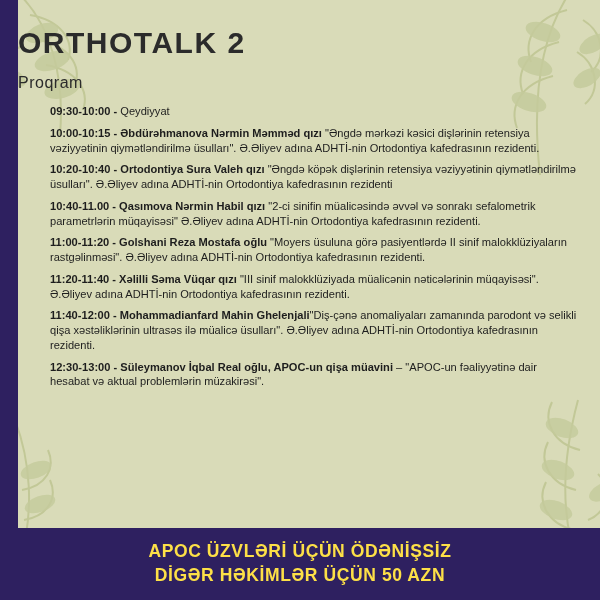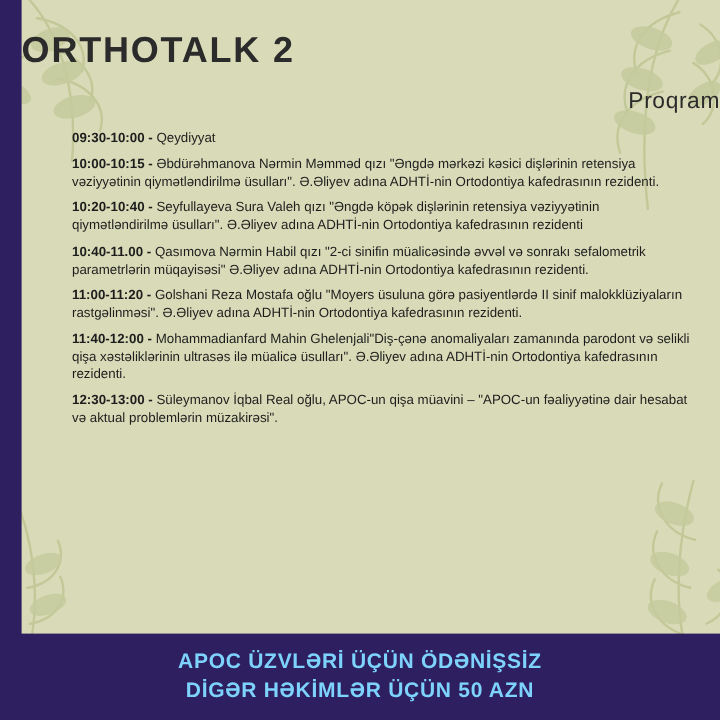--- a/index.html
+++ b/index.html
@@ -38,48 +38,48 @@
   }
   .title {
     text-align: left;
     font-size: 30px;
     font-weight: bold;
     letter-spacing: 1.5px;
     color: #2b2b2b;
     margin-top: 26px;
   }
   .subtitle {
-    text-align: right;
-    font-size: 19px;
+    text-align: left;
+    font-size: 16px;
     color: #2b2b2b;
     margin-top: 14px;
     margin-bottom: 12px;
     letter-spacing: 0.5px;
   }
   .program {
-    padding: 0 22px 0 42px;
+    padding: 0 22px 0 32px;
     flex: 1;
   }
   .item {
     font-size: 11.1px;
     line-height: 1.33;
     color: #1d1d1d;
     margin-bottom: 7px;
     text-align: left;
   }
   .item .time { font-weight: bold; }
-  .item .who  { font-weight: normal; }
+  .item .who  { font-weight: bold; }
   .item .rest { font-weight: normal; }
 
   .footer {
     position: absolute;
     left: 0; right: 0; bottom: 0;
     height: 72px;
     background: #2e2060;
-    color: #7dd3fc;
+    color: #fde047;
     display: flex;
     flex-direction: column;
     align-items: center;
     justify-content: center;
     z-index: 20;
   }
   .footer-line {
     font-size: 17.5px;
     font-weight: bold;
     letter-spacing: 0.6px;
@@ -158,23 +158,24 @@
     </g>
   </svg>
 
   <div class="content">
     <div class="title">ORTHOTALK 2</div>
     <div class="subtitle">Proqram</div>
 
     <div class="program" id="program-list">
         <div class="item"><span class="time">09:30-10:00</span><span class="time"> - </span><span class="rest">Qeydiyyat</span></div>
         <div class="item"><span class="time">10:00-10:15</span><span class="time"> - </span><span class="who">Əbdürəhmanova Nərmin Məmməd qızı</span><span class="rest"> "Əngdə mərkəzi kəsici dişlərinin retensiya vəziyyətinin qiymətləndirilmə üsulları". Ə.Əliyev adına ADHTİ-nin Ortodontiya kafedrasının rezidenti.</span></div>
-        <div class="item"><span class="time">10:20-10:40</span><span class="time"> - </span><span class="who">Seyfullayeva Sura Valeh qızı</span><span class="rest"> "Əngdə köpək dişlərinin retensiya vəziyyətinin qiymətləndirilmə üsulları". Ə.Əliyev adına ADHTİ-nin Ortodontiya kafedrasının rezidenti</span></div>
+        <div class="item"><span class="time">10:20-10:40</span><span class="time"> - </span><span class="who">Ortodontiya Sura Valeh qızı</span><span class="rest"> "Əngdə köpək dişlərinin retensiya vəziyyətinin qiymətləndirilmə üsulları". Ə.Əliyev adına ADHTİ-nin Ortodontiya kafedrasının rezidenti</span></div>
         <div class="item"><span class="time">10:40-11.00</span><span class="time"> - </span><span class="who">Qasımova Nərmin Habil qızı</span><span class="rest"> "2-ci sinifin müalicəsində əvvəl və sonrakı sefalometrik parametrlərin müqayisəsi" Ə.Əliyev adına ADHTİ-nin Ortodontiya kafedrasının rezidenti.</span></div>
         <div class="item"><span class="time">11:00-11:20</span><span class="time"> - </span><span class="who">Golshani Reza Mostafa oğlu</span><span class="rest"> "Moyers üsuluna görə pasiyentlərdə II sinif malokklüziyaların rastgəlinməsi". Ə.Əliyev adına ADHTİ-nin Ortodontiya kafedrasının rezidenti.</span></div>
+        <div class="item"><span class="time">11:20-11:40</span><span class="time"> - </span><span class="who">Xəlilli Səma Vüqar qızı</span><span class="rest"> "III sinif malokklüziyada müalicənin nəticələrinin müqayisəsi". Ə.Əliyev adına ADHTİ-nin Ortodontiya kafedrasının rezidenti.</span></div>
         <div class="item"><span class="time">11:40-12:00</span><span class="time"> - </span><span class="who">Mohammadianfard Mahin Ghelenjali</span><span class="rest">"Diş-çənə anomaliyaları zamanında parodont və selikli qişa xəstəliklərinin ultrasəs ilə müalicə üsulları". Ə.Əliyev adına ADHTİ-nin Ortodontiya kafedrasının rezidenti.</span></div>
         <div class="item"><span class="time">12:30-13:00</span><span class="time"> - </span><span class="who">Süleymanov İqbal Real oğlu, APOC-un qişa müavini</span><span class="rest"> – "APOC-un fəaliyyətinə dair hesabat və aktual problemlərin müzakirəsi".</span></div>
       </div>
   </div>
 
   <div class="footer">
     <div class="footer-line">APOC ÜZVLƏRİ ÜÇÜN ÖDƏNİŞSİZ</div>
     <div class="footer-line">DİGƏR HƏKİMLƏR ÜÇÜN 50 AZN</div>
   </div>
 </div>

